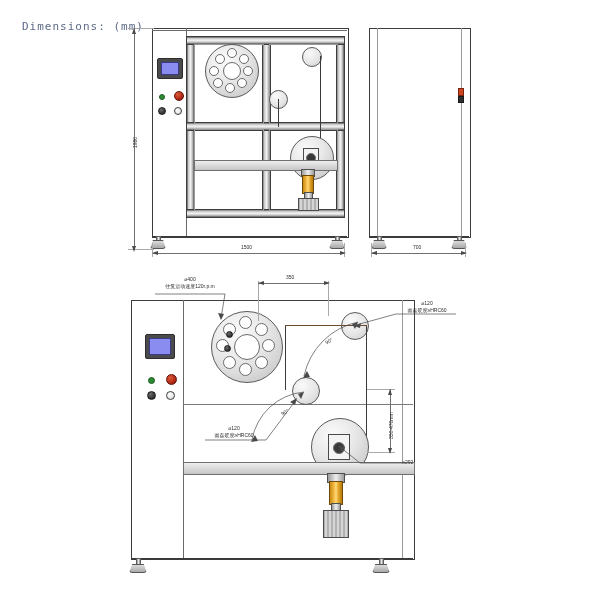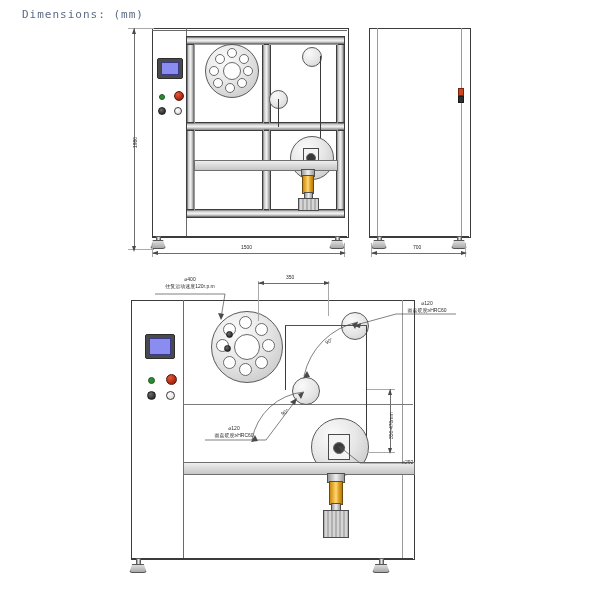--- a/index.html
+++ b/index.html
@@ -4,21 +4,21 @@
 <style>
   html,body{margin:0;padding:0;background:#ffffff;}
   body{
     width:600px;height:600px;position:relative;overflow:hidden;
     font-family:"Liberation Sans","DejaVu Sans",sans-serif;
     color:#222;
   }
   #sheet{position:absolute;left:0;top:0;width:600px;height:600px;}
 
   .title{
-    position:absolute;left:22px;top:8px;
+    position:absolute;left:22px;top:20px;
     font-size:11px;letter-spacing:1px;
     color:#5b6a86;font-family:"DejaVu Sans Mono","Liberation Mono",monospace;
     white-space:nowrap;
   }
 
   
   .ln{position:absolute;background:#3a3a3a;}
   .lnh{height:1px;}
   .lnv{width:1px;}
   .dimln{position:absolute;background:#6f6f6f;height:1px;}

